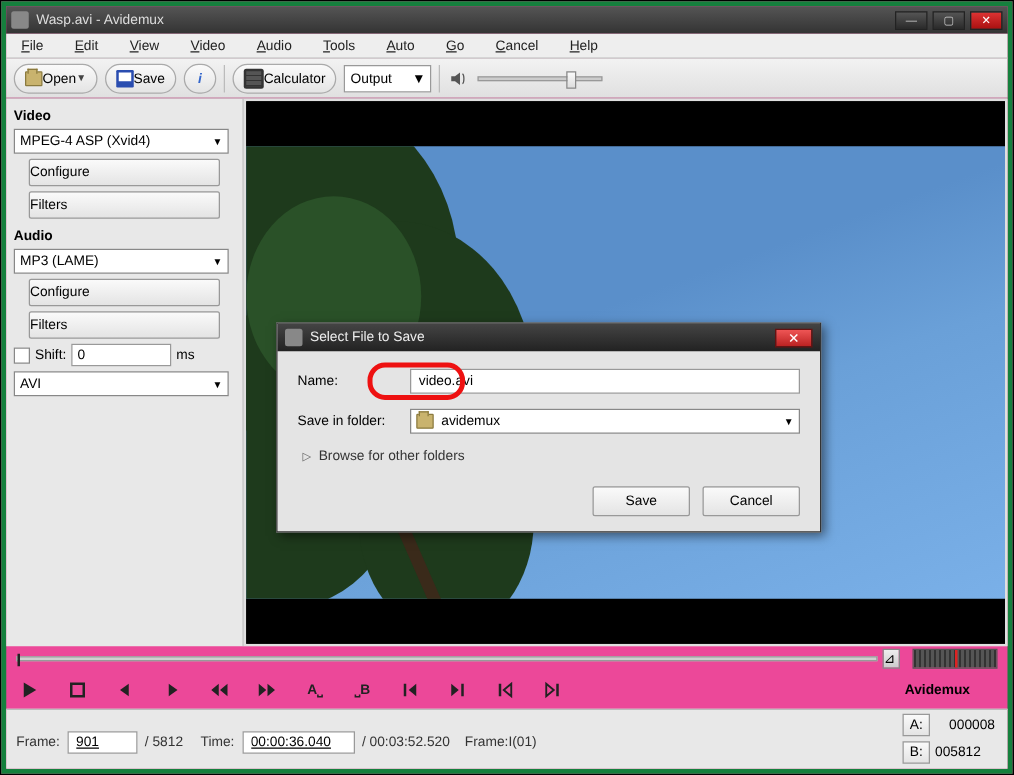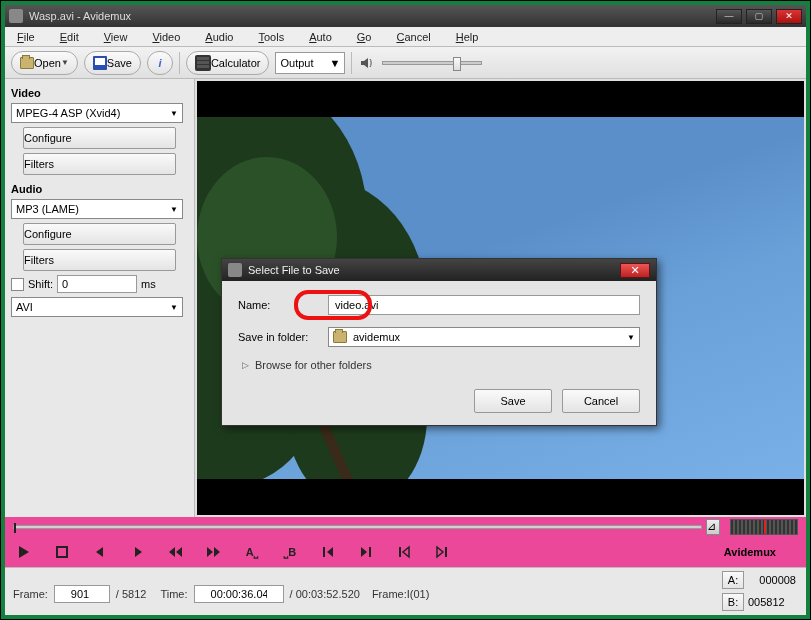--- a/index.html
+++ b/index.html
@@ -56,21 +56,21 @@
 .selind::after{content:"";position:absolute;left:50%;top:0;width:2px;height:100%;background:#d22;}
 
 
 .controls { height: 30px; display:flex; align-items:center; padding: 0 10px; gap: 20px; }
 .ctrl-icon { width:18px; height:16px; display:flex; align-items:center; justify-content:center; color:#222; }
 .sel-label { margin-left:auto; font-weight:bold; padding-right: 20px;}
 
 
 .status { height: 26px; border-top:1px solid #bbb; display:flex; align-items:center; padding:0 8px; gap:6px; background:#e8e8e8;}
 .status .lbl { color:#333; }
-.status input { height:18px; border:1px solid #999; padding:0 16px; background:#fff; }
+.status input { height:18px; border:1px solid #999; padding:0 6px; background:#fff;text-decoration:underline; }
 .status .ab { margin-left:auto; display:flex; gap:4px; align-items:center;}
 .abbtn { width:22px; height:18px; border:1px solid #999; background:linear-gradient(#fafafa,#e4e4e4); display:flex;align-items:center;justify-content:center;}
 
 
 .dialog { position:absolute; left:221px; top:258px; width:436px; background:#e4e4e4; border:1px solid #333; box-shadow: 3px 3px 8px rgba(0,0,0,.5); }
 .dlg-title { height:22px; background:linear-gradient(#444,#222); color:#eee; display:flex; align-items:center; padding:0 6px; gap:6px;}
 .dlg-title .t { flex:1; }
 .dlg-close { width:30px; height:15px; background:linear-gradient(#e55,#b22); color:#fff; display:flex;align-items:center;justify-content:center; border:1px solid #611;}
 .dlg-body { padding: 14px 16px 12px 16px; display:flex; flex-direction:column; gap:12px;}
 .dlg-row { display:flex; align-items:center; gap:10px; }

